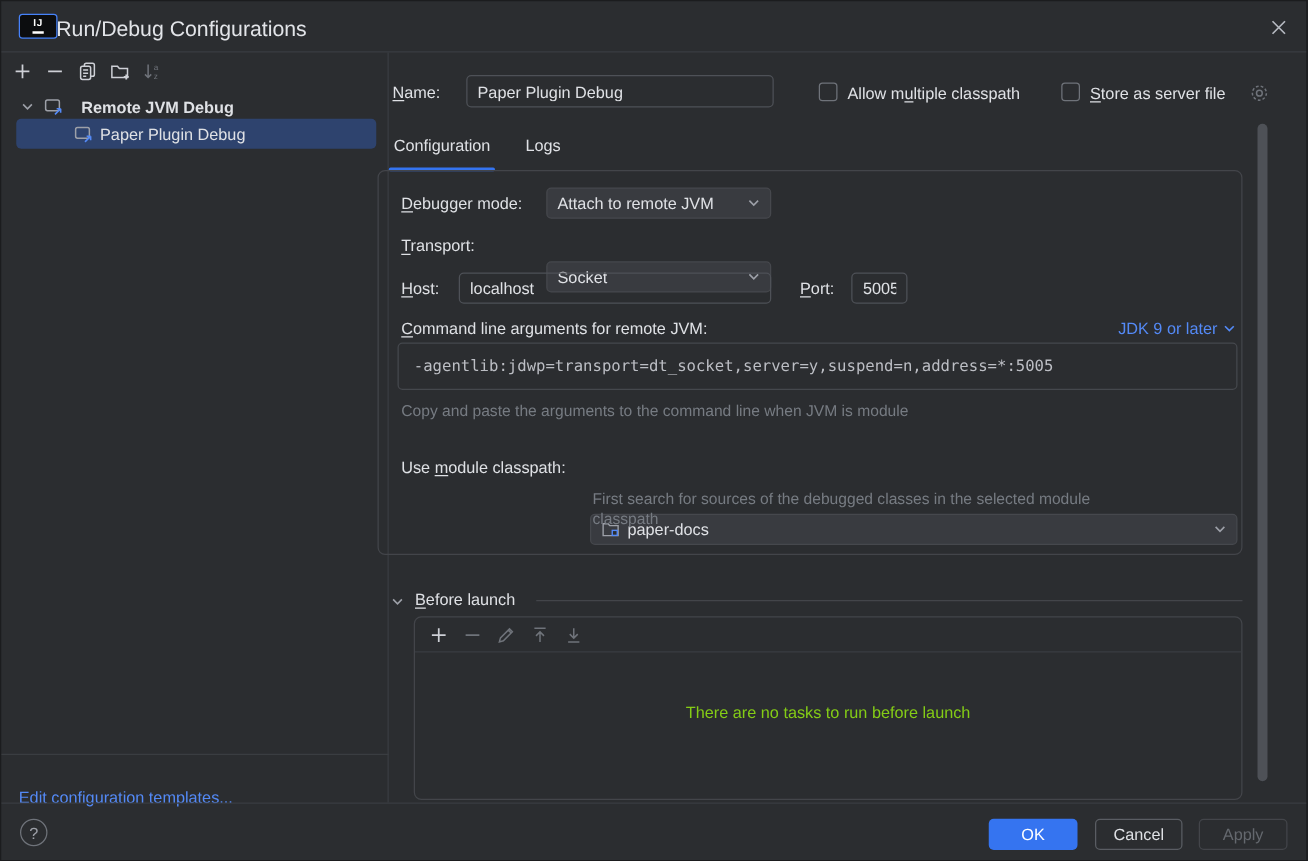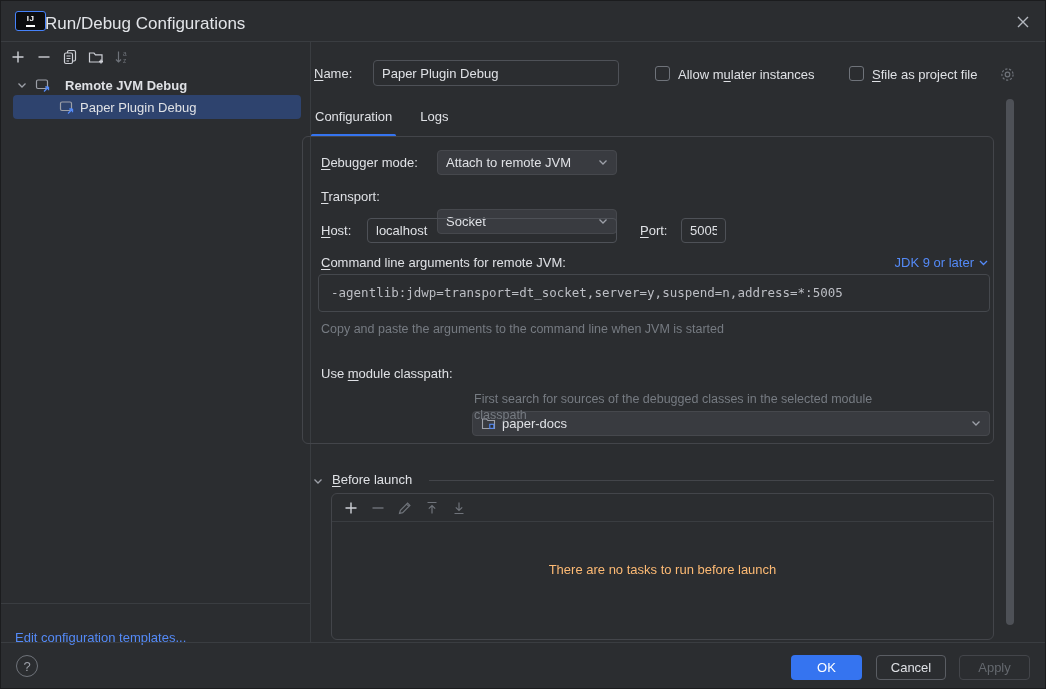--- a/index.html
+++ b/index.html
@@ -90,21 +90,21 @@
   #cp-label { left:18px; top:229px; }
   #cp-combo { left:169px; top:224px; width:518px; height:25px; gap:6px; }
   #cp-hint { left:171px; top:254px; line-height:16px; white-space:normal; width:420px; }
 
   #bl-chevron { left:17px; top:433px; color:#9DA0A8; cursor:pointer; }
   #bl-label { left:37px; top:430px; }
   #bl-rule { left:134px; top:438px; width:565px; height:1px; background:#43454A; }
   #bl-box { left:36px; top:451px; width:663px; height:147px; border:1px solid #43454A; border-radius:6px; }
   #bl-toolbar { left:0; top:0; width:100%; height:28px; border-bottom:1px solid #3A3D41;
     display:flex; align-items:center; gap:9px; padding-left:10px; }
-  #bl-empty { left:0; top:68px; width:100%; text-align:center; color:#fdba74; }
+  #bl-empty { left:0; top:68px; width:100%; text-align:center; color:#84cc16; }
 
   #scrollbar { left:711px; top:57px; width:8px; height:526px; background:#4E5157; border-radius:4px; cursor:pointer; }
 
   
   #footer { left:0; top:641px; width:1046px; height:48px; border-top:1px solid #3A3D41; }
   #help-btn { left:15px; top:12px; width:22px; height:22px; border:1px solid #6F737A; border-radius:50%;
     color:#9DA0A8; display:flex; align-items:center; justify-content:center; font-size:13px; cursor:pointer; }
   .btn { position:absolute; top:12px; height:25px; border-radius:4px; font-size:13px;
     display:flex; align-items:center; justify-content:center; cursor:pointer;
     font-family:"Liberation Sans","DejaVu Sans",sans-serif; }
@@ -192,24 +192,24 @@
     <div id="side-sep" class="abs"></div>
     <div id="templates-link" class="abs">Edit configuration templates...</div>
   </div>
 
   <div id="content" class="abs">
 
     <div id="name-label" class="abs lbl"><span></span><span class="mn">N</span><span>ame:</span></div>
     <input id="name-input" class="abs field" readonly="" value="Paper Plugin Debug" style="">
 
     <div id="cb-multi" class="abs cb"></div>
-    <div id="cb-multi-label" class="abs lbl"><span>Allow m</span><span class="mn">u</span><span>later instances</span></div>
+    <div id="cb-multi-label" class="abs lbl"><span>Allow m</span><span class="mn">u</span><span>ltiple classpath</span></div>
 
     <div id="cb-store" class="abs cb"></div>
-    <div id="cb-store-label" class="abs lbl"><span></span><span class="mn">S</span><span>file as project file</span></div>
+    <div id="cb-store-label" class="abs lbl"><span></span><span class="mn">S</span><span>tore as server file</span></div>
 
     <div id="gear-btn" class="abs">
       <svg width="17" height="17" viewBox="0 0 17 17" fill="none" stroke="currentColor" stroke-width="1.2">
           <circle cx="8.5" cy="8.5" r="2.3"></circle>
           <circle cx="8.5" cy="8.5" r="5.6" stroke-dasharray="2.2 1.7"></circle>
         </svg>
     </div>
 
     <div id="tabs" class="abs">
       <div class="tab active">Configuration</div>
@@ -247,21 +247,21 @@
       <div id="jdk-select" class="abs">
         <span>JDK 9 or later</span>
         <svg width="9" height="6" viewBox="0 0 9 6" fill="none" stroke="currentColor" stroke-width="1.3">
             <path d="M1 1l3.5 3.5L8 1"></path>
           </svg>
       </div>
 
       <div id="args-box" class="abs">
         <div id="args-text">-agentlib:jdwp=transport=dt_socket,server=y,suspend=n,address=*:5005</div>
       </div>
-      <div id="cmd-hint" class="abs hint">Copy and paste the arguments to the command line when JVM is started</div>
+      <div id="cmd-hint" class="abs hint">Copy and paste the arguments to the command line when JVM is module</div>
 
       <div id="cp-label" class="abs lbl"><span>Use </span><span class="mn">m</span><span>odule classpath:</span></div>
       <div id="cp-combo" class="abs combo">
         <svg width="15" height="15" viewBox="0 0 15 15" fill="none">
             <path d="M1.5 3h4l1.3 1.5h6.7v8H1.5z" stroke="#9DA0A8" stroke-width="1.1"></path>
             <rect x="8.8" y="8.3" width="4" height="4" fill="#2B2D30" stroke="#548AF7" stroke-width="1.1"></rect>
           </svg>
         <span>paper-docs</span>
         <span class="chev">
             <svg width="10" height="7" viewBox="0 0 10 7" fill="none" stroke="currentColor" stroke-width="1.3">

